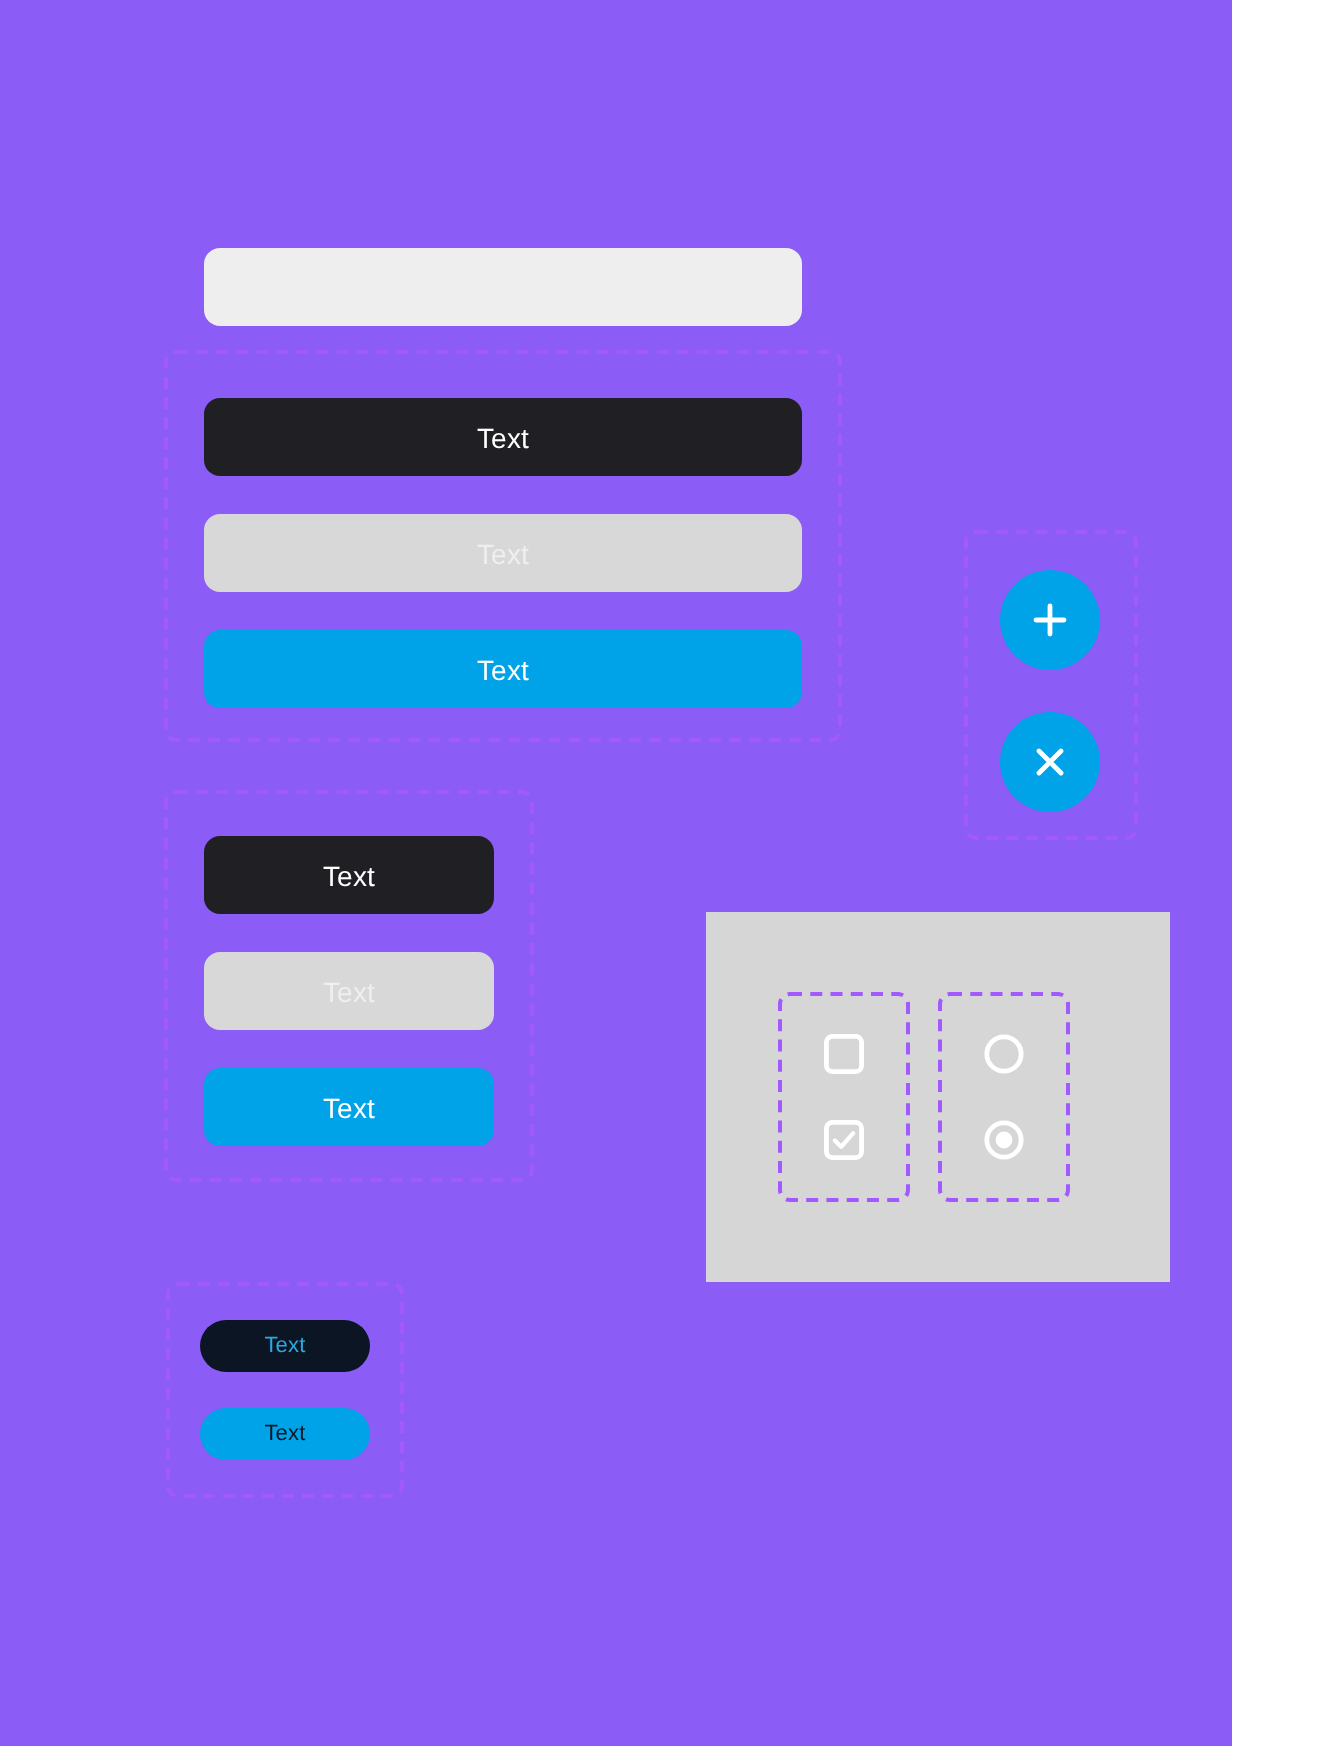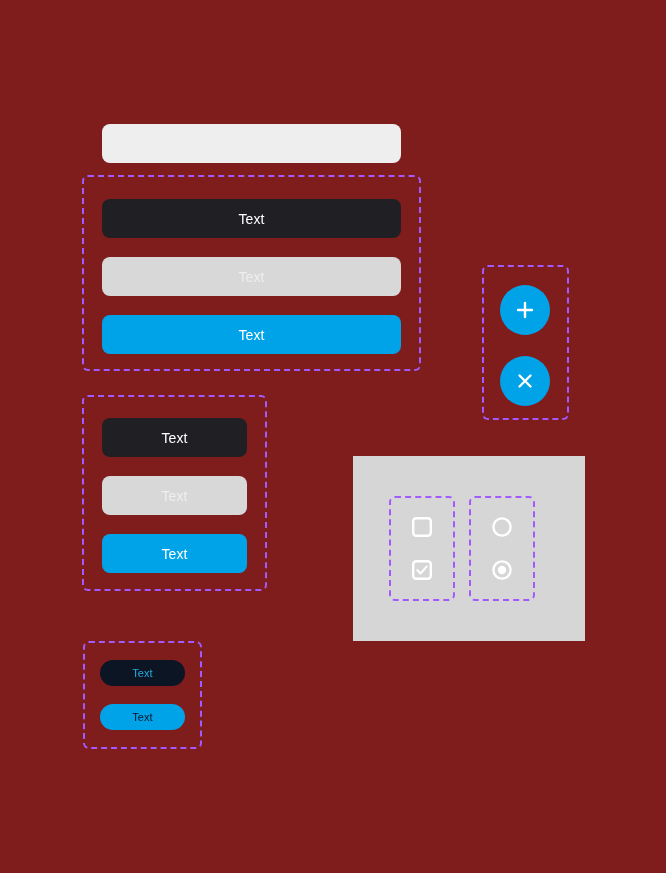--- a/index.html
+++ b/index.html
@@ -8,23 +8,23 @@
   html, body {
     width: 666px;
     height: 873px;
     background: #ffffff;
     font-family: "Liberation Sans", sans-serif;
     overflow: hidden;
   }
 
   .canvas {
     position: relative;
-    width: 666px;
+    width: 616px;
     height: 873px;
-    background: #7f1d1d;
+    background: #8b5cf6;
   }
 
   
   .dashed {
     position: absolute;
     border: 2px dashed #a259ff;
     border-radius: 6px;
     background: transparent;
   }
 

